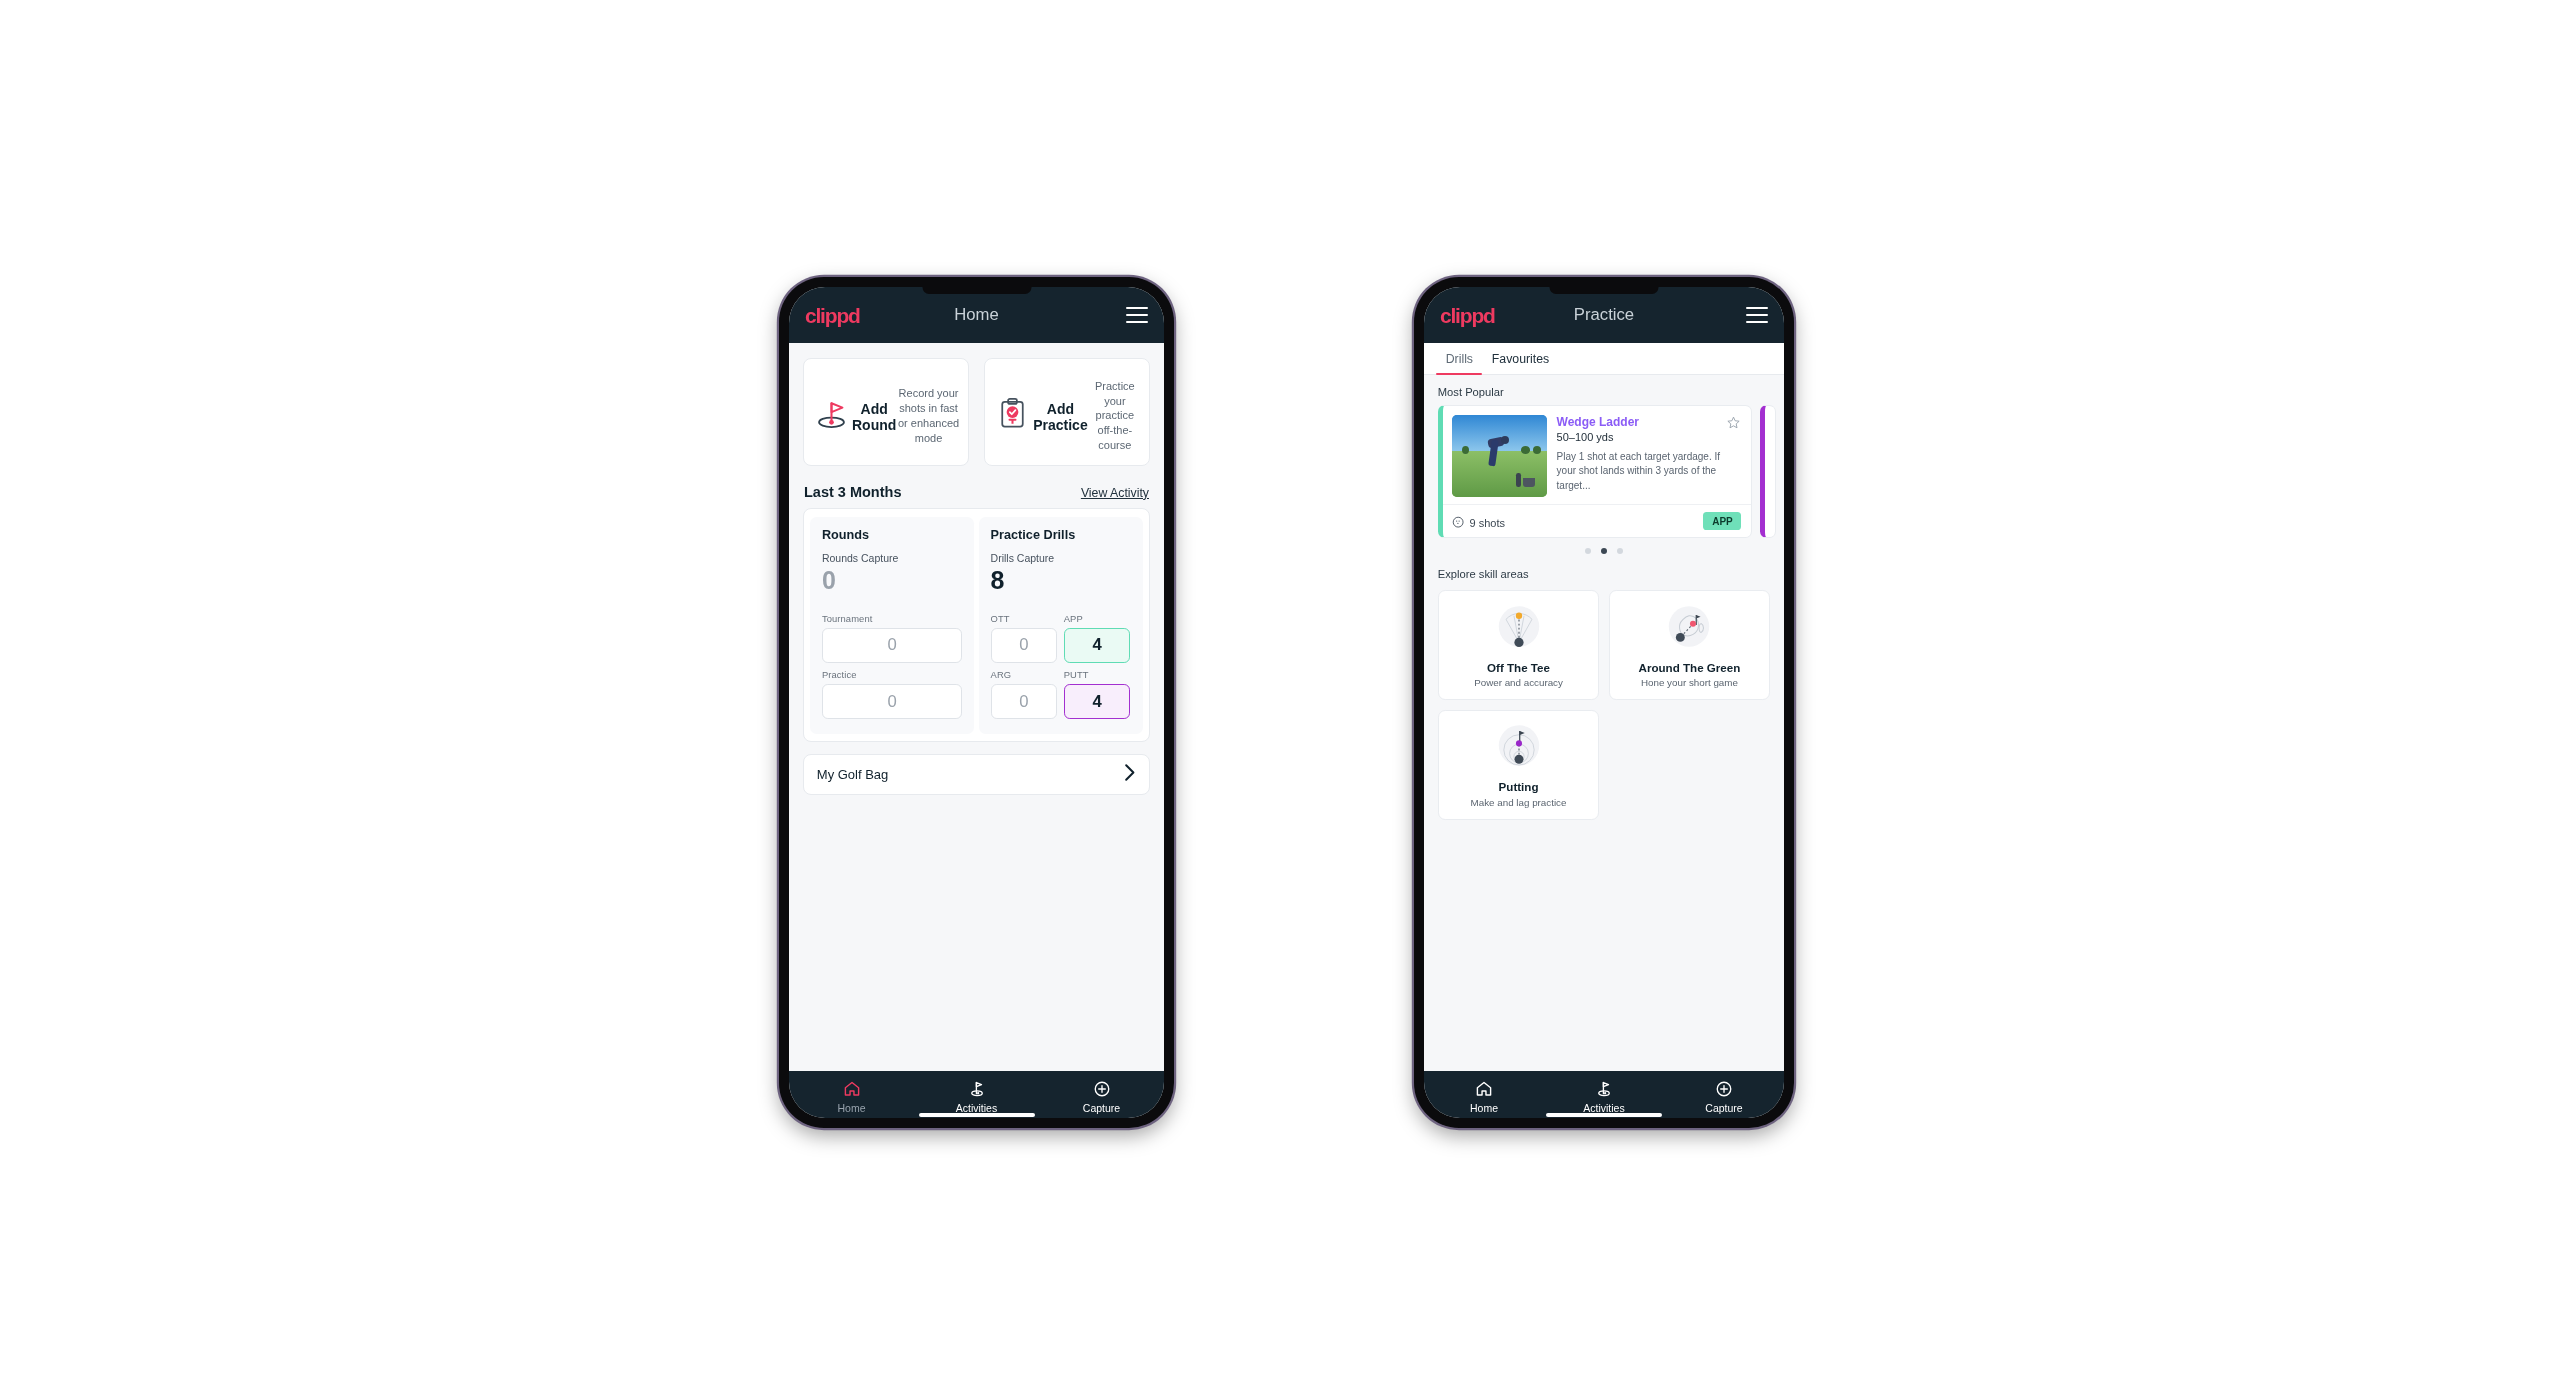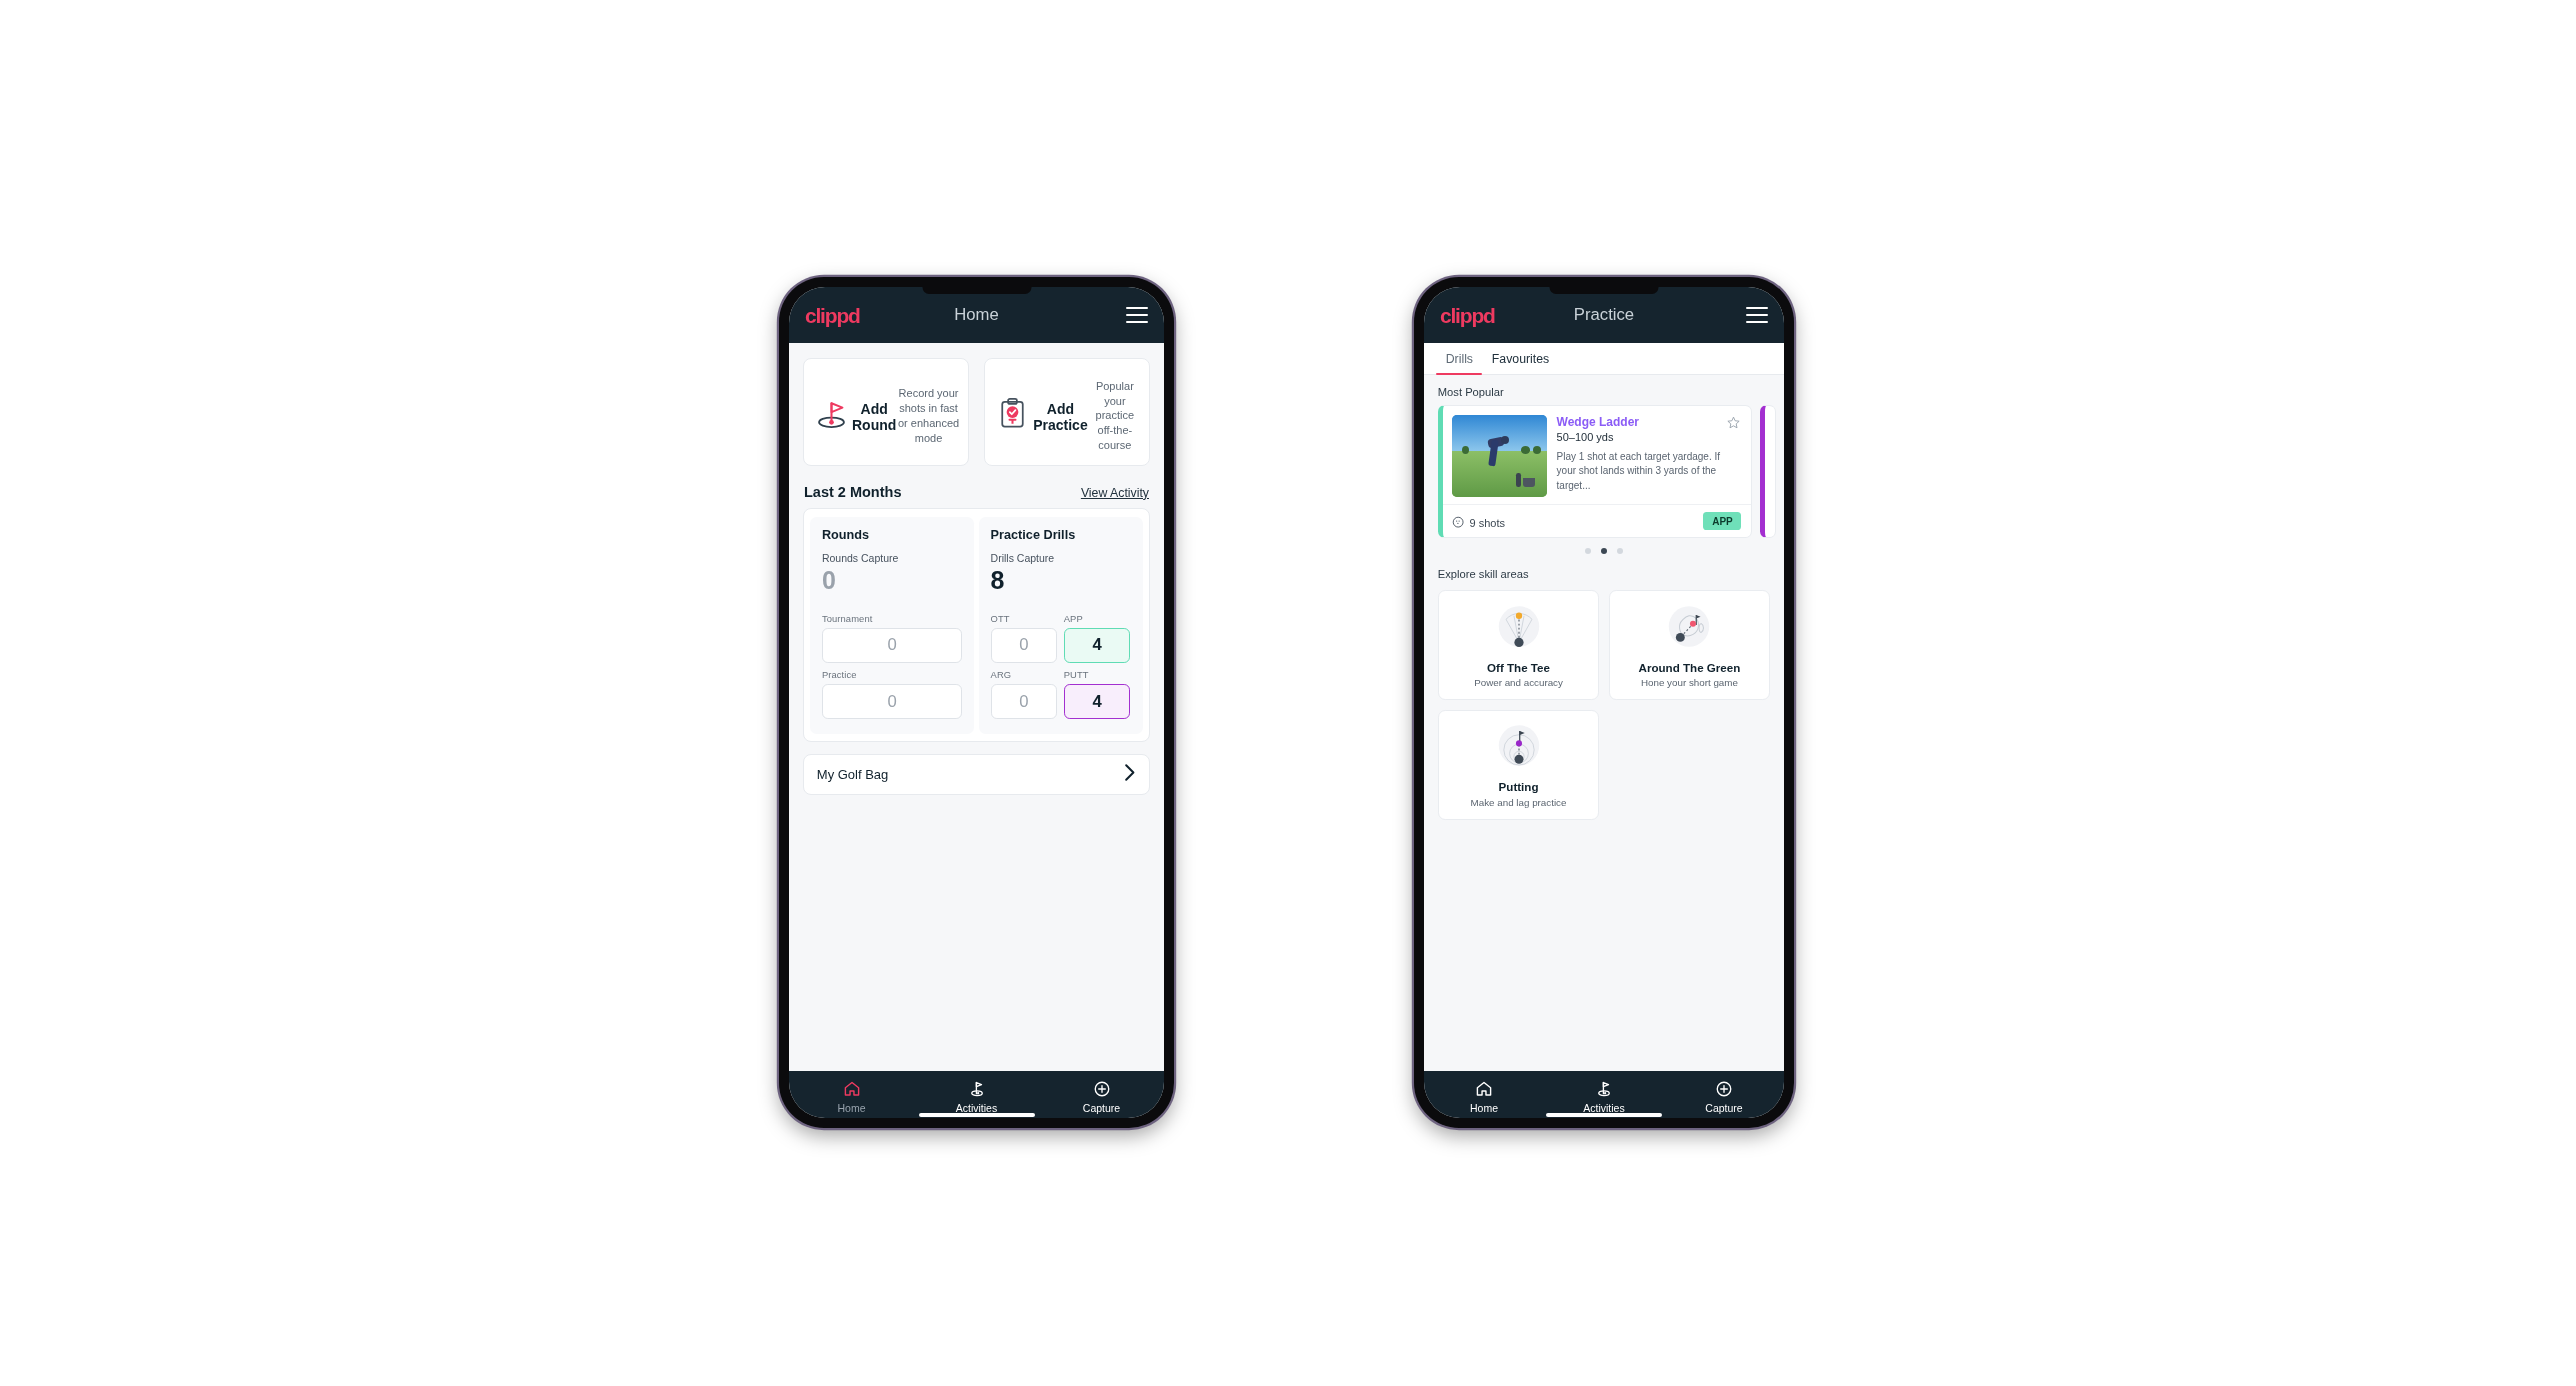--- a/index.html
+++ b/index.html
@@ -236,26 +236,26 @@
               <svg width="41" height="41" viewBox="0 0 56 56">
                 <rect x="14" y="12" width="28" height="34" rx="3.5" fill="none" stroke="#46525e" stroke-width="2.4"></rect>
                 <rect x="22" y="8" width="12" height="7" rx="2.4" fill="none" stroke="#46525e" stroke-width="2.4"></rect>
                 <circle cx="28" cy="26" r="8" fill="#ee3a60"></circle>
                 <path d="M24.3 26.2 L27 29 L32 23.4" fill="none" stroke="#fff" stroke-width="2.4" stroke-linecap="round" stroke-linejoin="round"></path>
                 <rect x="22.5" y="35" width="11" height="2.8" rx="1.4" fill="#ee3a60"></rect>
                 <rect x="26.6" y="36" width="2.8" height="6" fill="#ee3a60"></rect>
               </svg>
             </div>
             <div class="action-title">Add Practice</div>
-            <div class="action-sub">Popular your practice off-the-course</div>
+            <div class="action-sub">Practice your practice off-the-course</div>
           </div>
         </div>
 
         <div class="sec-head">
-          <div class="sec-title">Last 2 Months</div>
+          <div class="sec-title">Last 3 Months</div>
           <a class="sec-link" href="#">View Activity</a>
         </div>
 
         <div class="stats-card">
 
           <div class="stats-col">
             <div class="col-title">Rounds</div>
             <div class="col-label">Rounds Capture</div>
             <div class="col-big zero">0</div>
             <div class="mini-grid">

